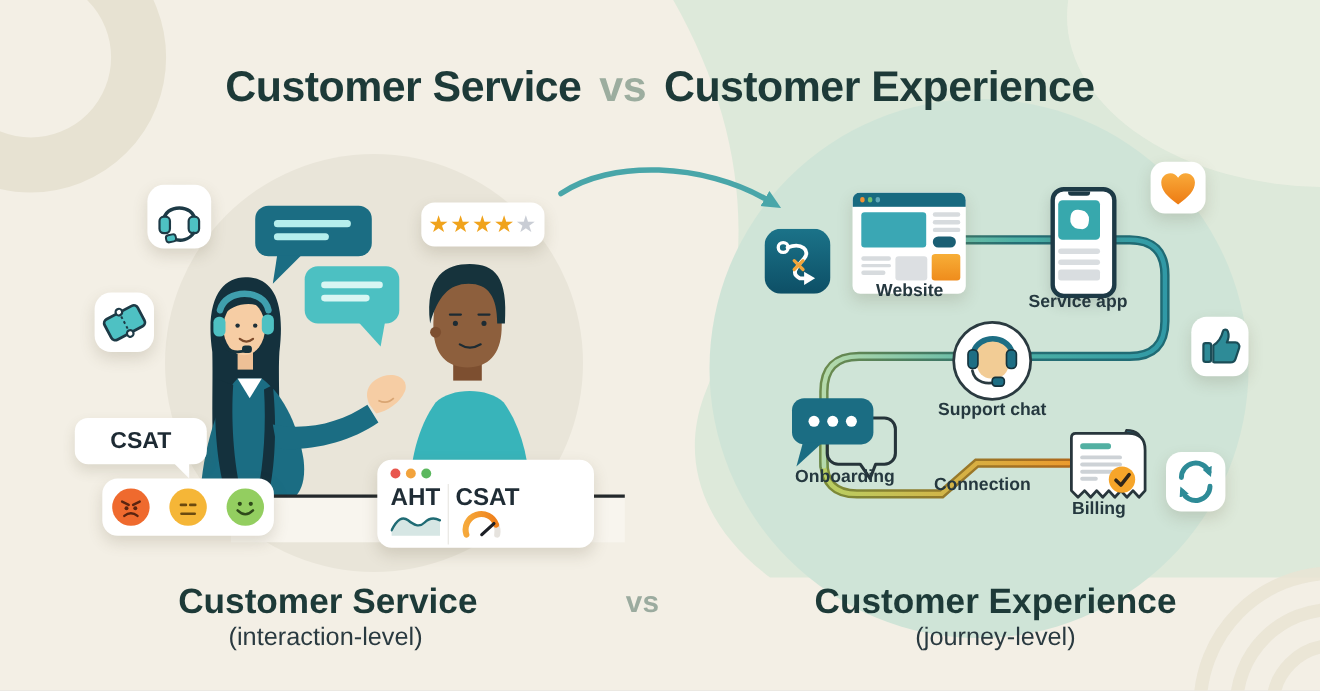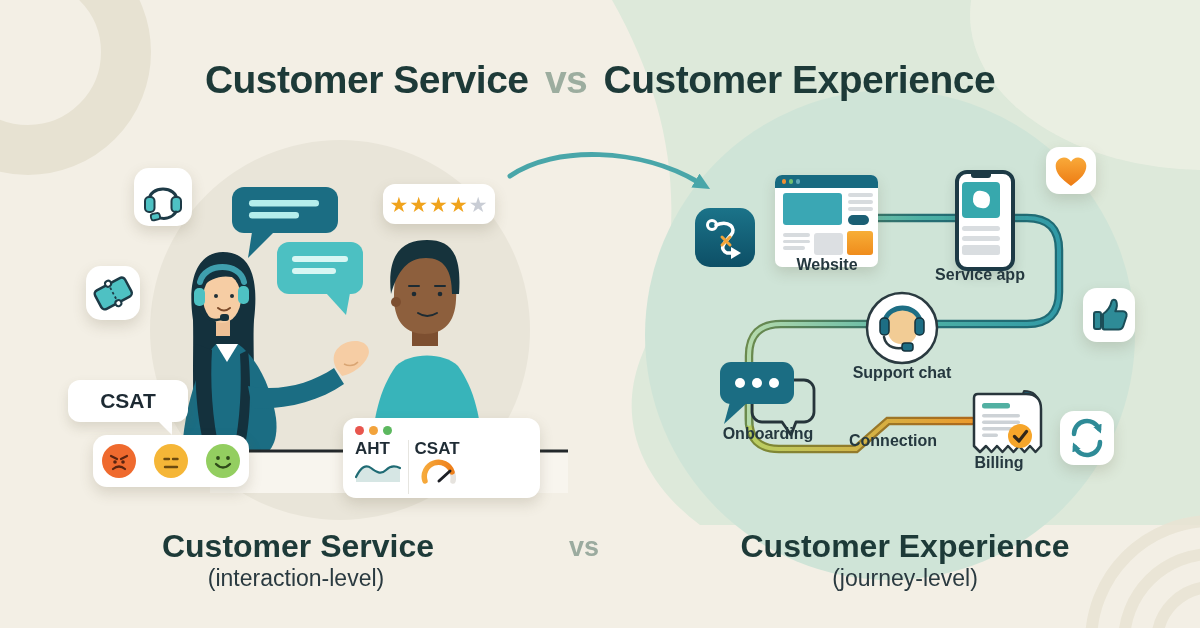--- a/index.html
+++ b/index.html
@@ -28,21 +28,21 @@
   .emoji-pill{left:93px;top:435px;width:140px;height:52px;border-radius:14px;
     gap:6px;padding:0 8px;justify-content:space-between;}
   
   .metrics-card{left:343px;top:418px;width:197px;height:80px;border-radius:13px;
     display:block;z-index:2;}
   .metrics-card .dot{position:absolute;width:9px;height:9px;border-radius:50%;top:8px;}
   .metrics-card .cells{position:absolute;left:6px;right:6px;top:22px;bottom:4px;
     display:grid;grid-template-columns:1fr 1fr 1.1fr;}
   .metrics-card .cell{padding:0 6px;border-right:1.5px solid #e6e5e0;}
   .metrics-card .cell:last-child{border-right:none;}
-  .metrics-card .m-label{font-size:17px;font-weight:700;color:#1f2c35;line-height:1.1;}
+  .metrics-card .m-label{font-size:22px;font-weight:700;color:#1f2c35;line-height:1.1;}
   
   .browser{left:775px;top:175px;width:103px;height:92px;border-radius:7px;display:block;overflow:hidden;}
   .browser .bar{position:absolute;top:0;left:0;right:0;height:13px;background:#186a80;}
   .browser .bar i{position:absolute;top:4.4px;width:4.4px;height:4.4px;border-radius:50%;}
   .browser .blk{position:absolute;border-radius:2px;background:#d7dbde;}
   
   .phone{left:955px;top:170px;width:52px;height:93px;background:#fff;border:4px solid #1d3a46;
     border-radius:12px;z-index:2;position:absolute;box-shadow:0 6px 12px rgba(60,70,60,.18);}
   .phone .pblk{position:absolute;border-radius:2.5px;background:#d9dde0;}
   

